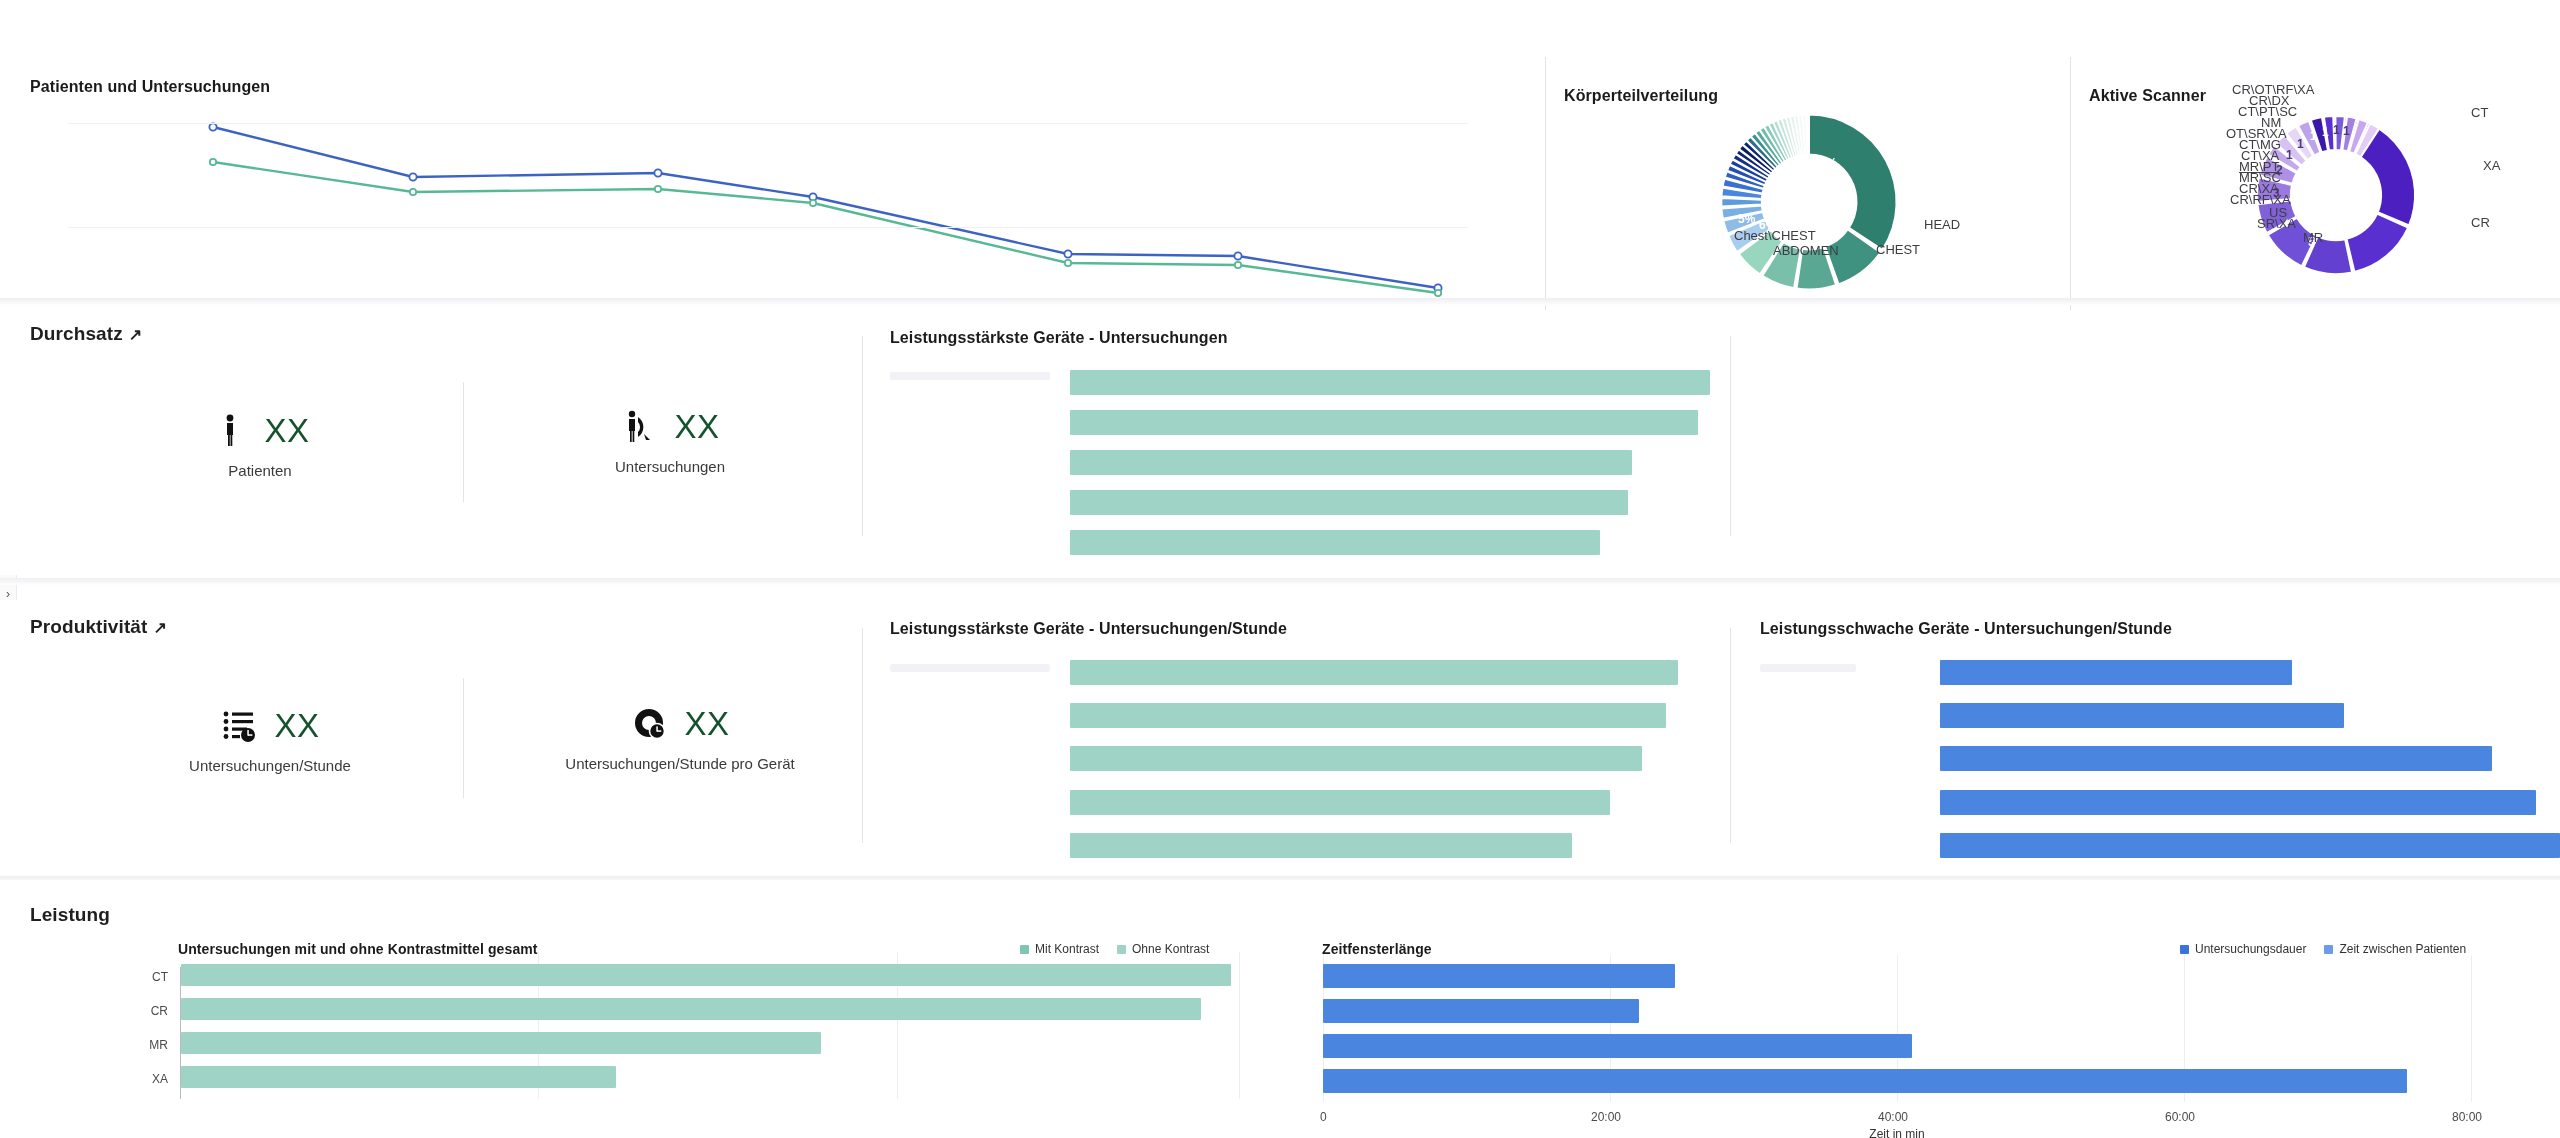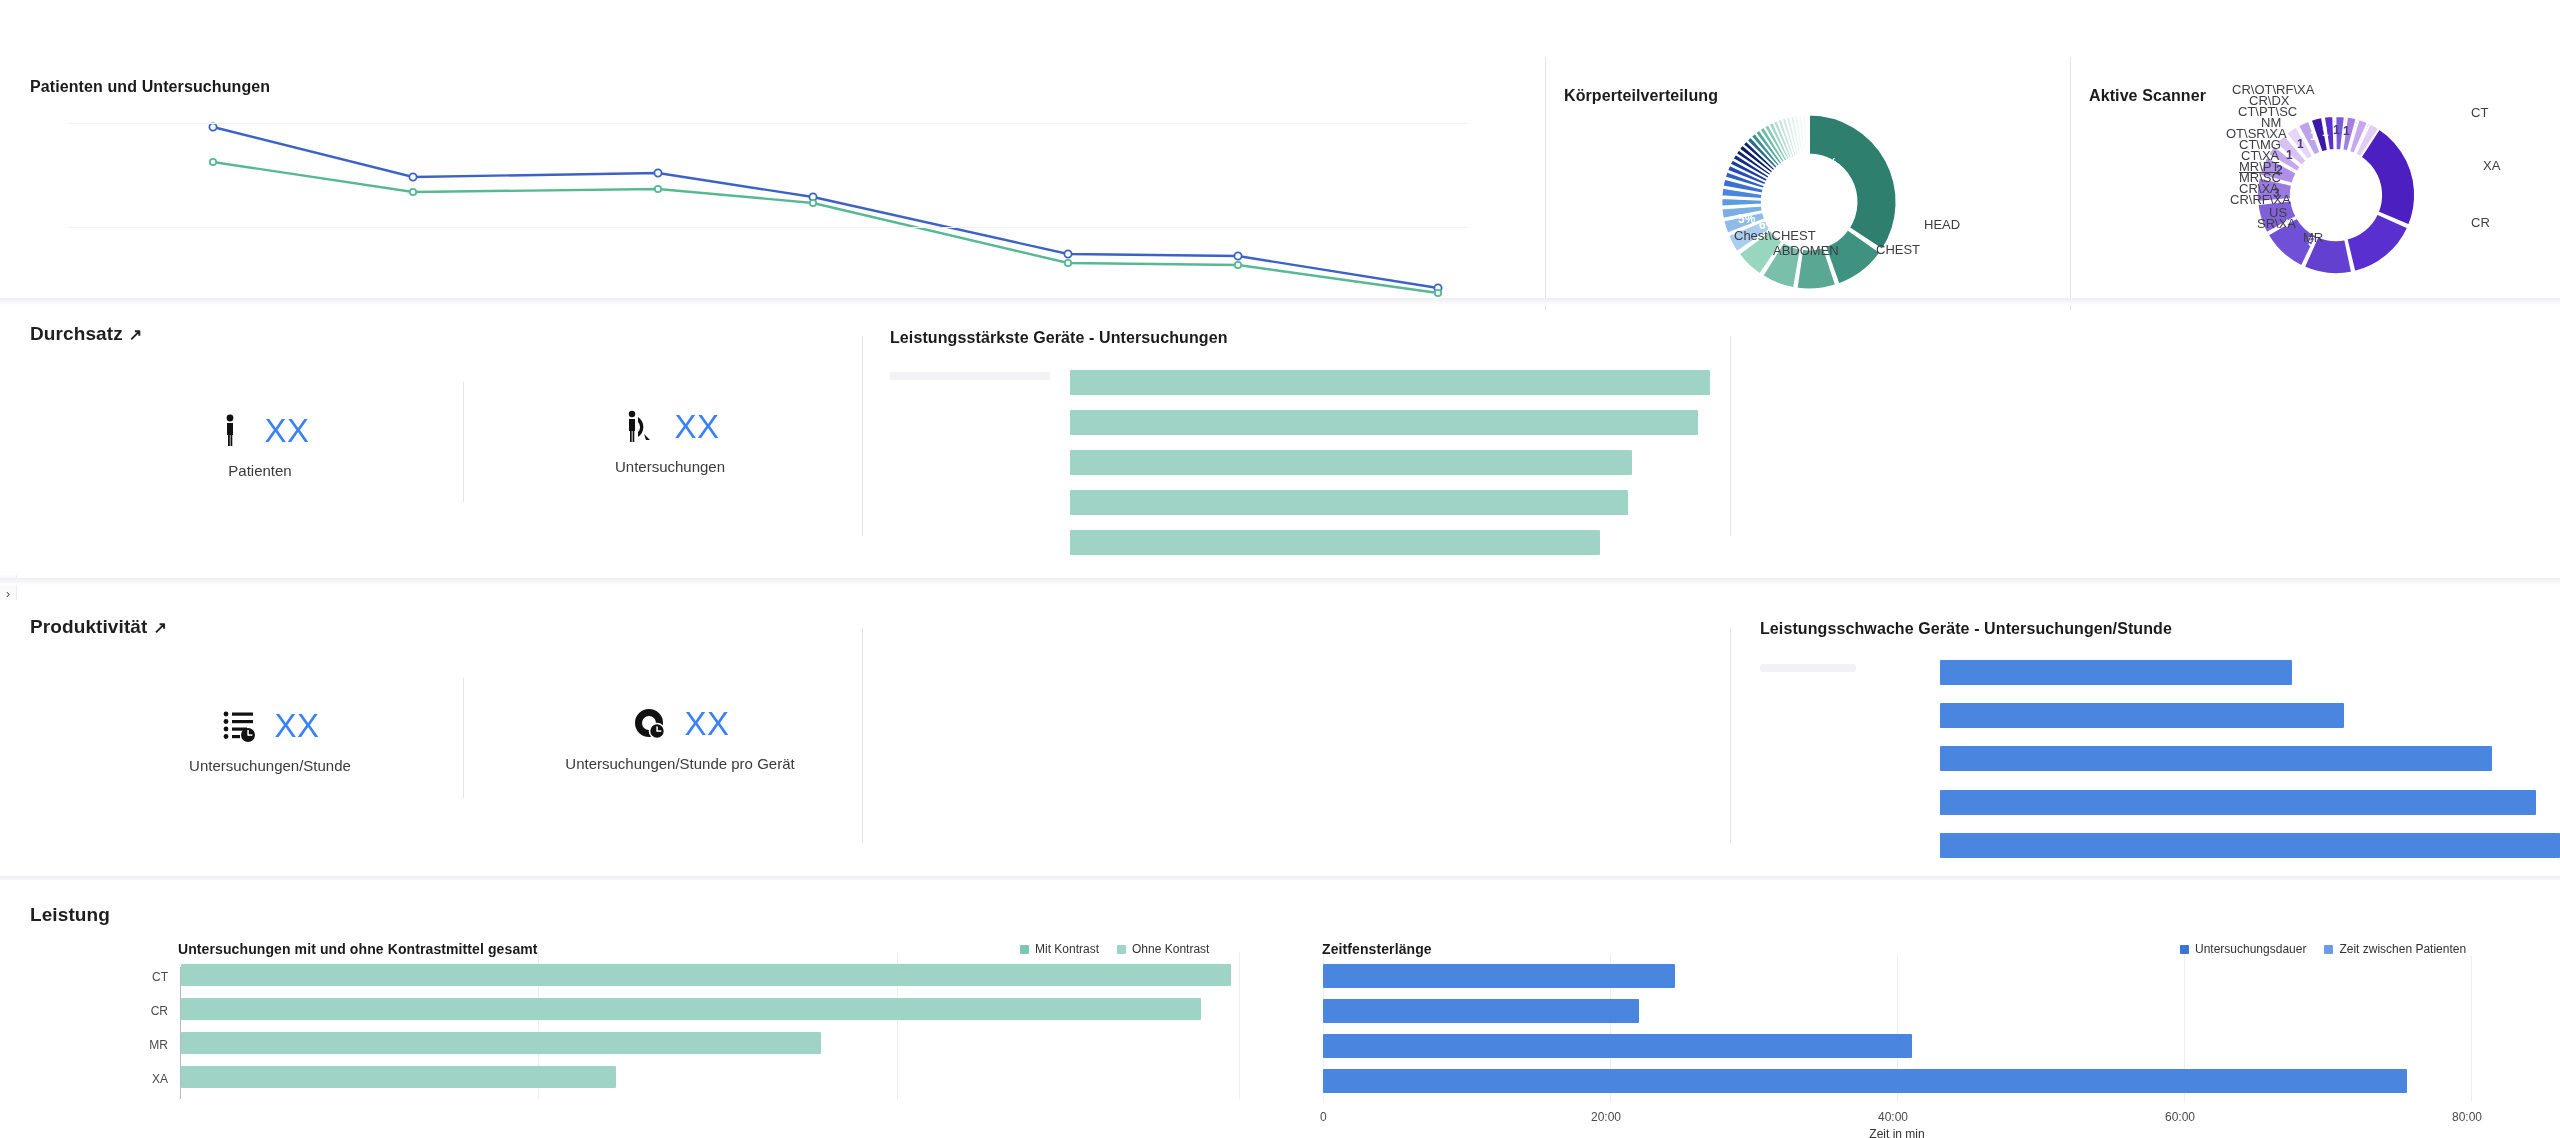--- a/index.html
+++ b/index.html
@@ -51,21 +51,21 @@
 
   .donut-wrap { position: absolute; }
   .donut-lbl { position: absolute; font-size: 13px; color: #3d3d42; white-space: nowrap; }
   .donut-val { position: absolute; font-size: 12px; color: #ffffff; font-weight: 600; }
   .donut-val.dark { color: #4a3a7a; }
 
   
   .kpi { position: absolute; text-align: center; }
   .kpi-row { display: flex; align-items: center; justify-content: center; gap: 14px; }
   .kpi-icon { width: 40px; height: 42px; display:flex; align-items:center; justify-content:center; }
-  .kpi-val { font-size: 33px; font-weight: 400; color: #3b82f6; letter-spacing: .5px; }
+  .kpi-val { font-size: 33px; font-weight: 400; color: #14532d; letter-spacing: .5px; }
   .kpi-lbl { margin-top: 10px; font-size: 15px; color: #3a3a3a; }
 
   
   .barchart { position: absolute; }
   .bar { position: absolute; height: 25px; border-radius: 1px; }
   .bar.green { background: #9ed3c6; }
   .bar.blue  { background: #4a86e0; }
   .bar-ghost { position:absolute; height:8px; background:#f2f2f6; border-radius:2px; }
 
   
@@ -367,20 +367,29 @@
             <rect x="24" y="23.3" width="4.3" height="1.5" fill="#fff"></rect>
           </svg>
         </span>
         <span class="kpi-val">XX</span>
       </div>
       <div class="kpi-lbl">Untersuchungen/Stunde pro Gerät</div>
     </div>
 
     <div class="vline" style="left:862px;top:28px;height:215px;"></div>
 
+    <div class="barchart" style="left:890px;top:0;width:840px;height:260px;">
+      <div class="panel-title" style="position:absolute;left:0;top:20px;">Leistungsstärkste Geräte - Untersuchungen/Stunde</div>
+      <div class="bar-ghost" style="left:0;top:64px;width:160px;"></div>
+      <div class="bar green" style="left:180px;top:60px;width:608px;"></div>
+      <div class="bar green" style="left:180px;top:103px;width:596px;"></div>
+      <div class="bar green" style="left:180px;top:146px;width:572px;"></div>
+      <div class="bar green" style="left:180px;top:190px;width:540px;"></div>
+      <div class="bar green" style="left:180px;top:233px;width:502px;"></div>
+    </div>
 
     <div class="vline" style="left:1730px;top:28px;height:215px;"></div>
 
     <div class="barchart" style="left:1760px;top:0;width:800px;height:260px;">
       <div class="panel-title" style="position:absolute;left:0;top:20px;">Leistungsschwache Geräte - Untersuchungen/Stunde</div>
       <div class="bar-ghost" style="left:0;top:64px;width:96px;"></div>
       <div class="bar blue" style="left:180px;top:60px;width:352px;"></div>
       <div class="bar blue" style="left:180px;top:103px;width:404px;"></div>
       <div class="bar blue" style="left:180px;top:146px;width:552px;"></div>
       <div class="bar blue" style="left:180px;top:190px;width:596px;"></div>

